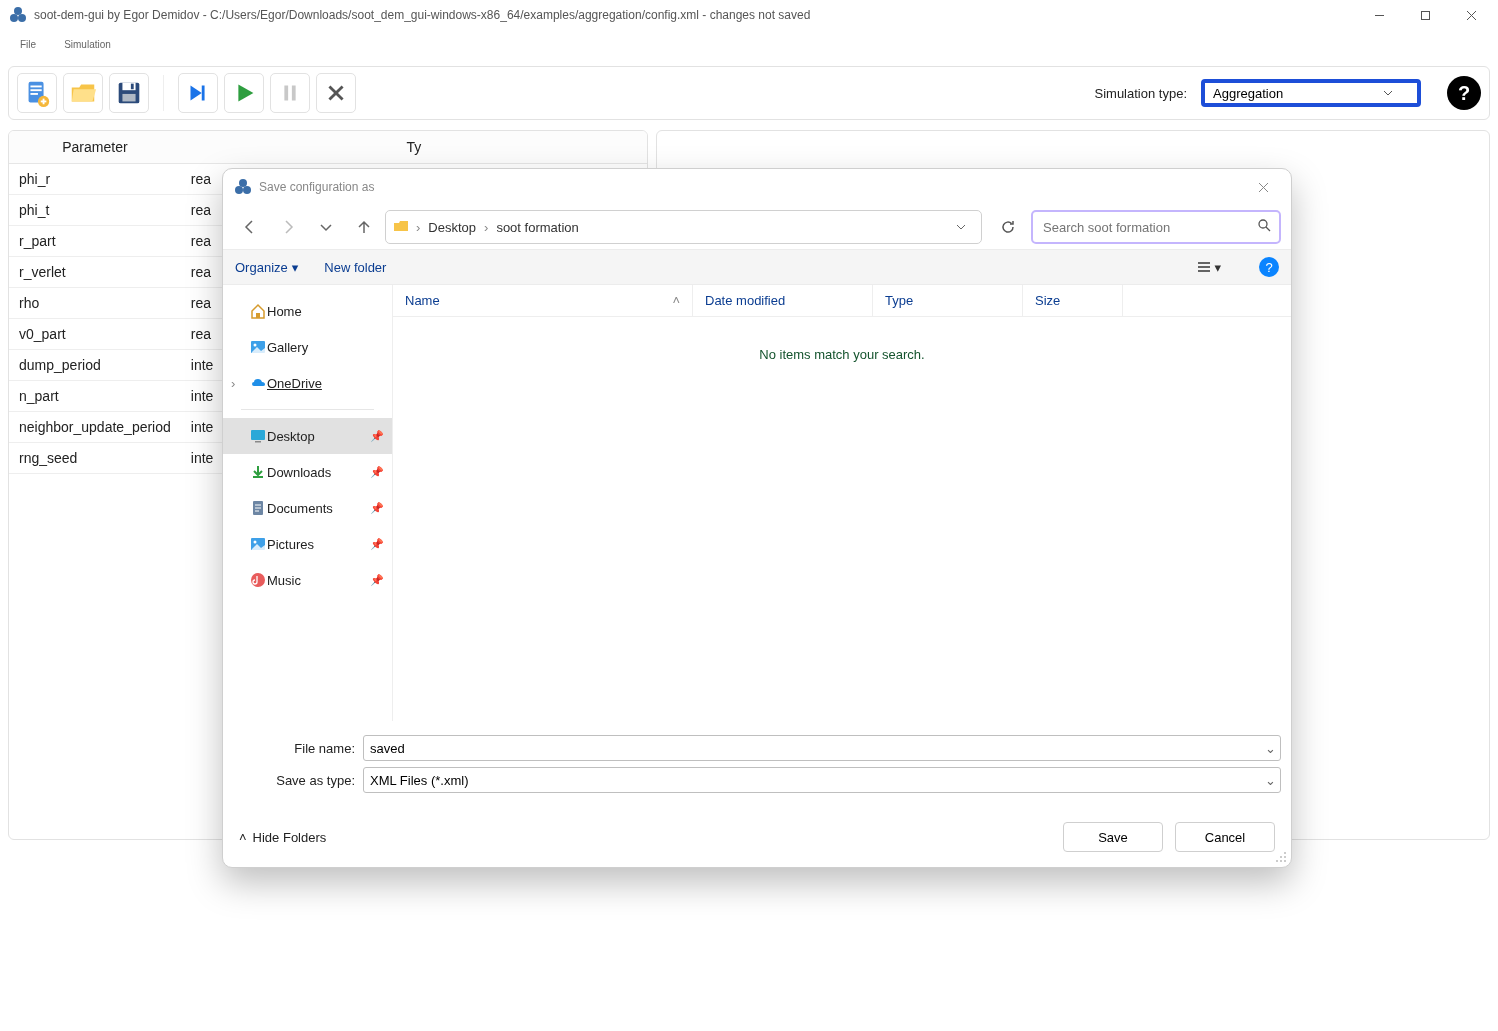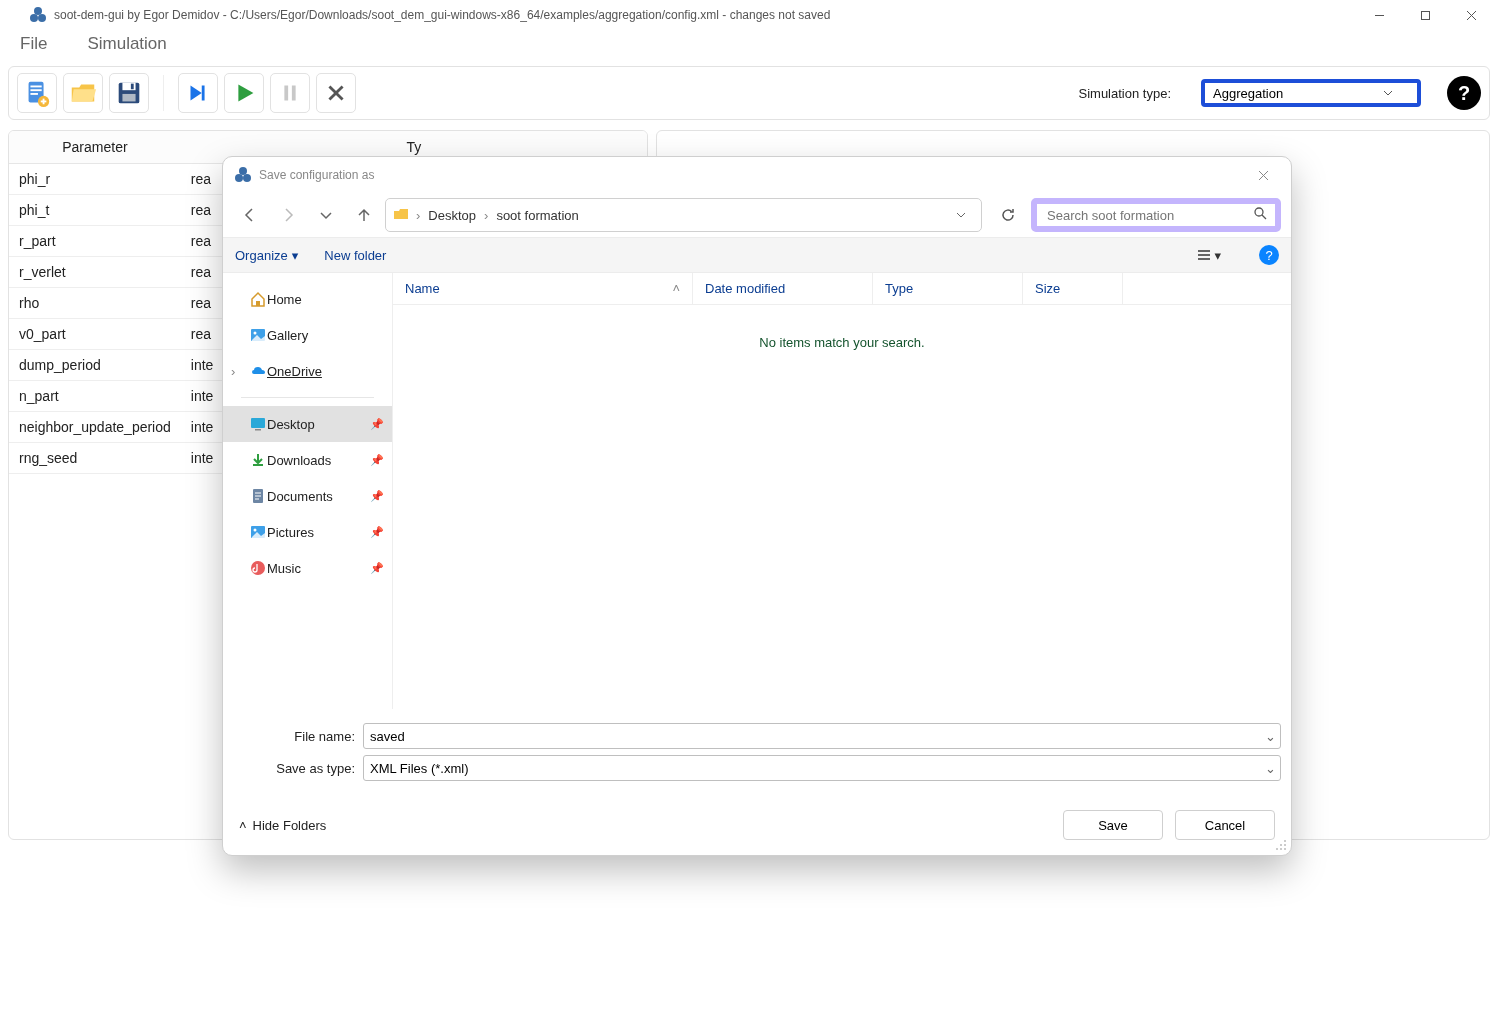--- a/index.html
+++ b/index.html
@@ -1,61 +1,61 @@
 <!DOCTYPE html>
 <html><head>
 <meta charset="utf-8">
 <style>
   * { box-sizing: border-box; font-family: "Segoe UI", Tahoma, sans-serif; }
   html,body { margin:0; padding:0; height:100%; background:#fff; }
   body { width:1498px; height:1031px; position:relative; overflow:hidden; }
 
   
-  .titlebar { height:30px; display:flex; align-items:center; padding:0 4px 0 10px; font-size:12px; color:#555;margin-left:20px; }
+  .titlebar { height:30px; display:flex; align-items:center; padding:0 4px 0 10px; font-size:12px; color:#555; }
   .titlebar .app-icon { width:16px; height:16px; margin-right:8px; position:relative; }
   .titlebar .app-icon::before, .titlebar .app-icon::after, .titlebar .app-icon span {
     content:""; position:absolute; width:8px; height:8px; border-radius:50%;
   }
   .titlebar .app-icon::before { background:#3b6ea8; top:0; left:4px; }
   .titlebar .app-icon::after  { background:#3b6ea8; top:7px; left:0; }
   .titlebar .app-icon span    { background:#3b6ea8; top:7px; left:8px; }
   .titlebar .spacer { flex:1; }
   .titlebar .win-btn { width:46px; height:30px; display:flex; align-items:center; justify-content:center; color:#555; cursor:default;}
   .titlebar .win-btn svg, .win-btn svg { width:11px; height:11px; stroke:#555; }
 
   
-  .menubar { height:28px; display:flex; align-items:center; gap:16px; padding:0 8px; font-size:17px; color:#666; }
+  .menubar { height:28px; display:flex; align-items:center; gap:4px; padding:0 8px; font-size:10px; color:#666; }
   .menubar div { padding:6px 12px; cursor:default;}
 
   
   .content-wrap { padding:8px 8px; }
   .toolbar-card { border:1px solid #e2e2e2; border-radius:6px; padding:6px 8px; display:flex; align-items:center; gap:14px; background:#fff; }
   .tbtn { width:40px; height:40px; border:1px solid #e2e2e2; border-radius:5px; display:flex; align-items:center; justify-content:center; background:#fff; cursor:default;}
   .tbtn svg { width:30px; height:30px; }
   .tbtn.single { width:40px; }
   .tbtn-group { display:flex; gap:6px; }
   .toolbar-spacer { flex:1; }
-  .simtype-label { font-size:13px; color:#222; margin-right:16px; }
+  .simtype-label { font-size:13px; color:#222; margin-right:0; }
   .simtype-select { height:28px; border:4px solid #1d4ed8; border-radius:4px; min-width:220px; font-size:13px; padding:4px 24px 4px 8px; background:#fff; display:flex; align-items:center; justify-content:space-between; cursor:default;}
   .simtype-select .chev { margin-left:auto; }
   .help-btn { width:34px; height:34px; border-radius:50%; background:#000; color:#fff; display:flex; align-items:center; justify-content:center; font-weight:bold; font-size:20px; margin-left:12px; cursor:default;}
 
   
   .split { display:flex; gap:8px; margin-top:10px; }
   .panel { border:1px solid #e2e2e2; border-radius:6px; background:#fff; height:710px; }
   .panel.left { width:640px; overflow:hidden; }
   .panel.right { flex:1; }
 
   table.params { width:100%; border-collapse:collapse; font-size:14px; }
   table.params th { background:#fcfcfc; font-weight:400; color:#222; padding:8px 10px; text-align:center; border-bottom:1px solid #e6e6e6; }
   table.params td { padding:7px 10px; border-bottom:1px solid #eee; color:#222; }
   table.params td.cut { overflow:hidden; white-space:nowrap; }
 
   
-  .dialog { position:absolute; left:222px; top:156px; width:1070px; height:700px; background:#fff;
+  .dialog { position:absolute; left:222px; top:168px; width:1070px; height:700px; background:#fff;
     border:1px solid #cfcfcf; border-radius:10px; box-shadow:0 15px 35px rgba(0,0,0,0.25); display:flex; flex-direction:column; overflow:hidden;}
   .dlg-title { height:36px; display:flex; align-items:center; padding:0 6px 0 12px; font-size:12px; color:#888; }
   .dlg-title .app-icon { width:16px; height:16px; margin-right:8px; position:relative; }
   .dlg-title .app-icon::before, .dlg-title .app-icon::after, .dlg-title .app-icon span {
     content:""; position:absolute; width:8px; height:8px; border-radius:50%; background:#3b6ea8;
   }
   .dlg-title .app-icon::before { top:0; left:4px; }
   .dlg-title .app-icon::after  { top:7px; left:0; }
   .dlg-title .app-icon span    { top:7px; left:8px; }
   .dlg-title .spacer{flex:1;}
@@ -65,21 +65,21 @@
   .dlg-addr { height:44px; display:flex; align-items:center; gap:4px; padding:0 10px; }
   .nav-btn { width:34px; height:34px; display:flex; align-items:center; justify-content:center; color:#555; cursor:default;}
   .nav-btn svg{width:16px;height:16px;}
   .addr-box { flex:1; height:34px; border:1px solid #d0d0d0; border-radius:5px; display:flex; align-items:center; padding:0 6px; font-size:13px; color:#333; gap:6px;}
   .addr-box .folder-ico svg{ width:18px; height:18px; }
   .addr-box .crumb { padding:0 2px; }
   .addr-box .sep { color:#888; }
   .addr-box .spacer{flex:1;}
   .addr-chev { width:28px; display:flex; align-items:center; justify-content:center; cursor:default;}
   .refresh-btn { width:36px; height:34px; display:flex; align-items:center; justify-content:center; margin-left:4px; cursor:default;}
-  .search-box { width:250px; height:34px; border:6px solid #c4b5fd; border-radius:5px; display:flex; align-items:center; padding:0 8px; margin-left:1px;}
+  .search-box { width:250px; height:34px; border:2px solid #c4b5fd; border-radius:5px; display:flex; align-items:center; padding:0 8px; margin-left:1px;}
   .search-box input { border:none; outline:none; flex:1; font-size:13px; color:#555; background:transparent;}
   .search-box .s-icon svg{width:14px;height:14px;}
 
   .dlg-bar { height:36px; background:#f5f5f5; border-top:1px solid #ececec; border-bottom:1px solid #ececec; display:flex; align-items:center; padding:0 12px; font-size:13px; gap:26px;}
   .dlg-bar .organize { color:#0b3d91; cursor:default; display:flex; align-items:center; gap:4px;}
   .dlg-bar .newfolder { color:#0b3d91; cursor:default;}
   .dlg-bar .spacer{flex:1;}
   .view-btn { display:flex; align-items:center; gap:2px; color:#333; cursor:default;}
   .help-circle { width:20px; height:20px; border-radius:50%; background:#0a84ff; color:#fff; font-size:13px; display:flex; align-items:center; justify-content:center; margin-left:12px; cursor:default;}
 

